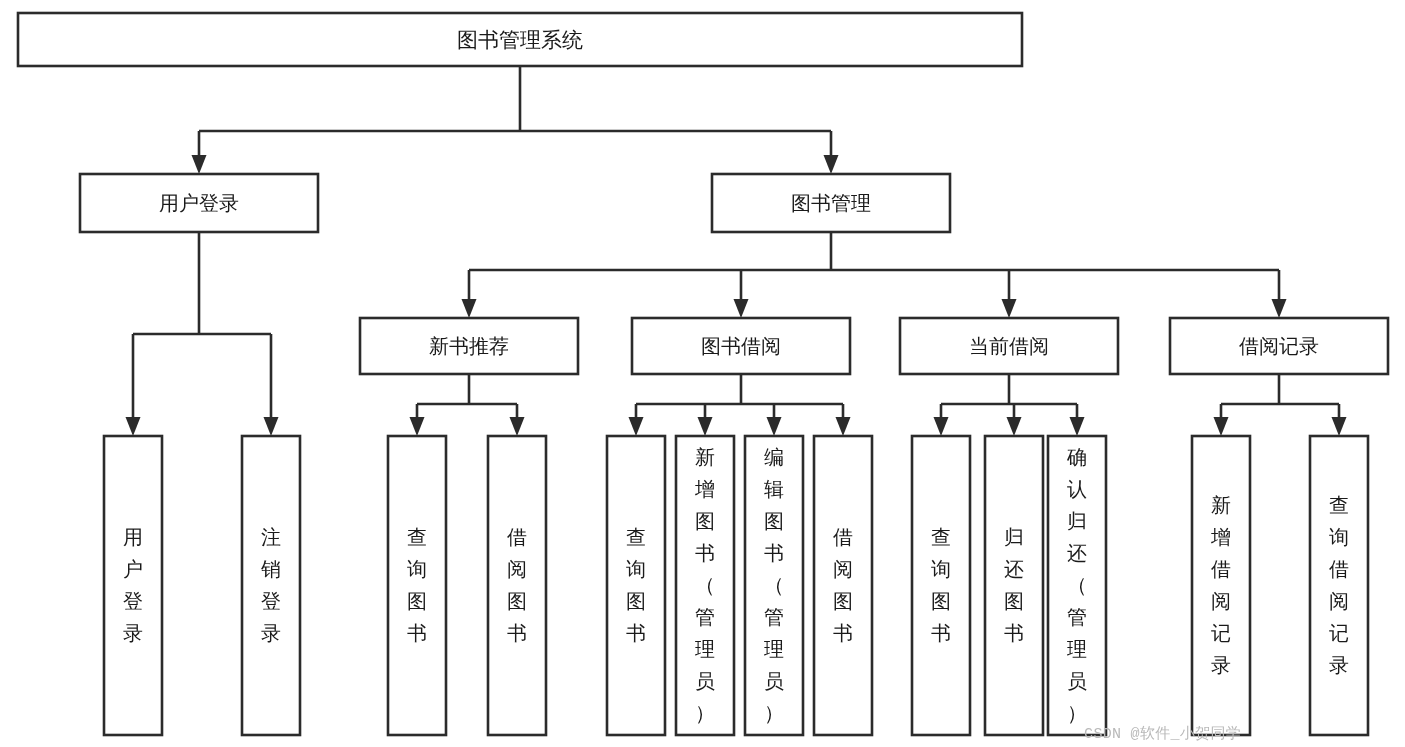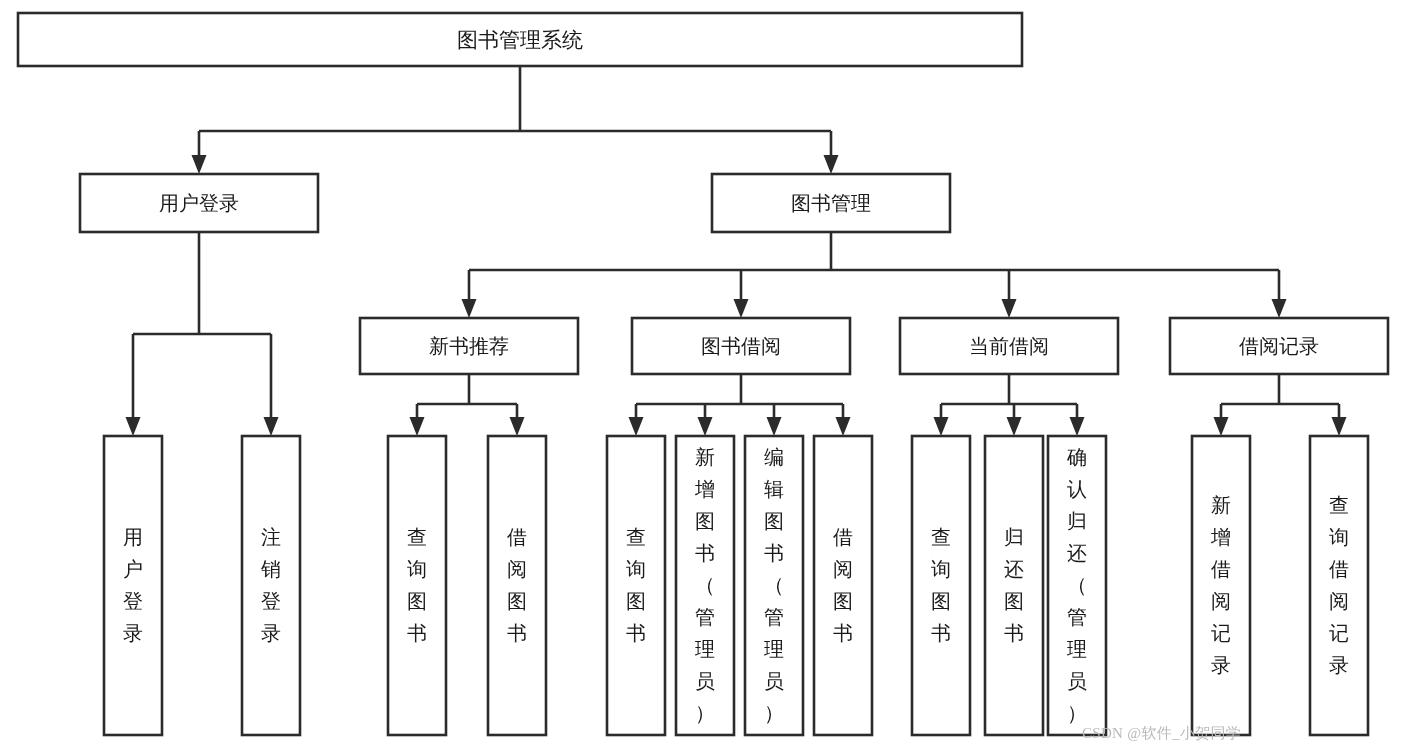--- a/index.html
+++ b/index.html
@@ -55,21 +55,21 @@
   .label-title {
     font-size: 21px;
   }
   .label-v {
     font-size: 20px;
   }
   .watermark {
     position: absolute;
     right: 8px;
     bottom: 4px;
-    font-family: Liberation Serif, serif;
+    font-family: Liberation Mono, monospace;
     font-size: 15px;
     color: #b9b9b9;
     white-space: nowrap;
     letter-spacing: 0.3px;
   }
 </style>
 </head>
 <body>
 
 <div id="diagram-root">

